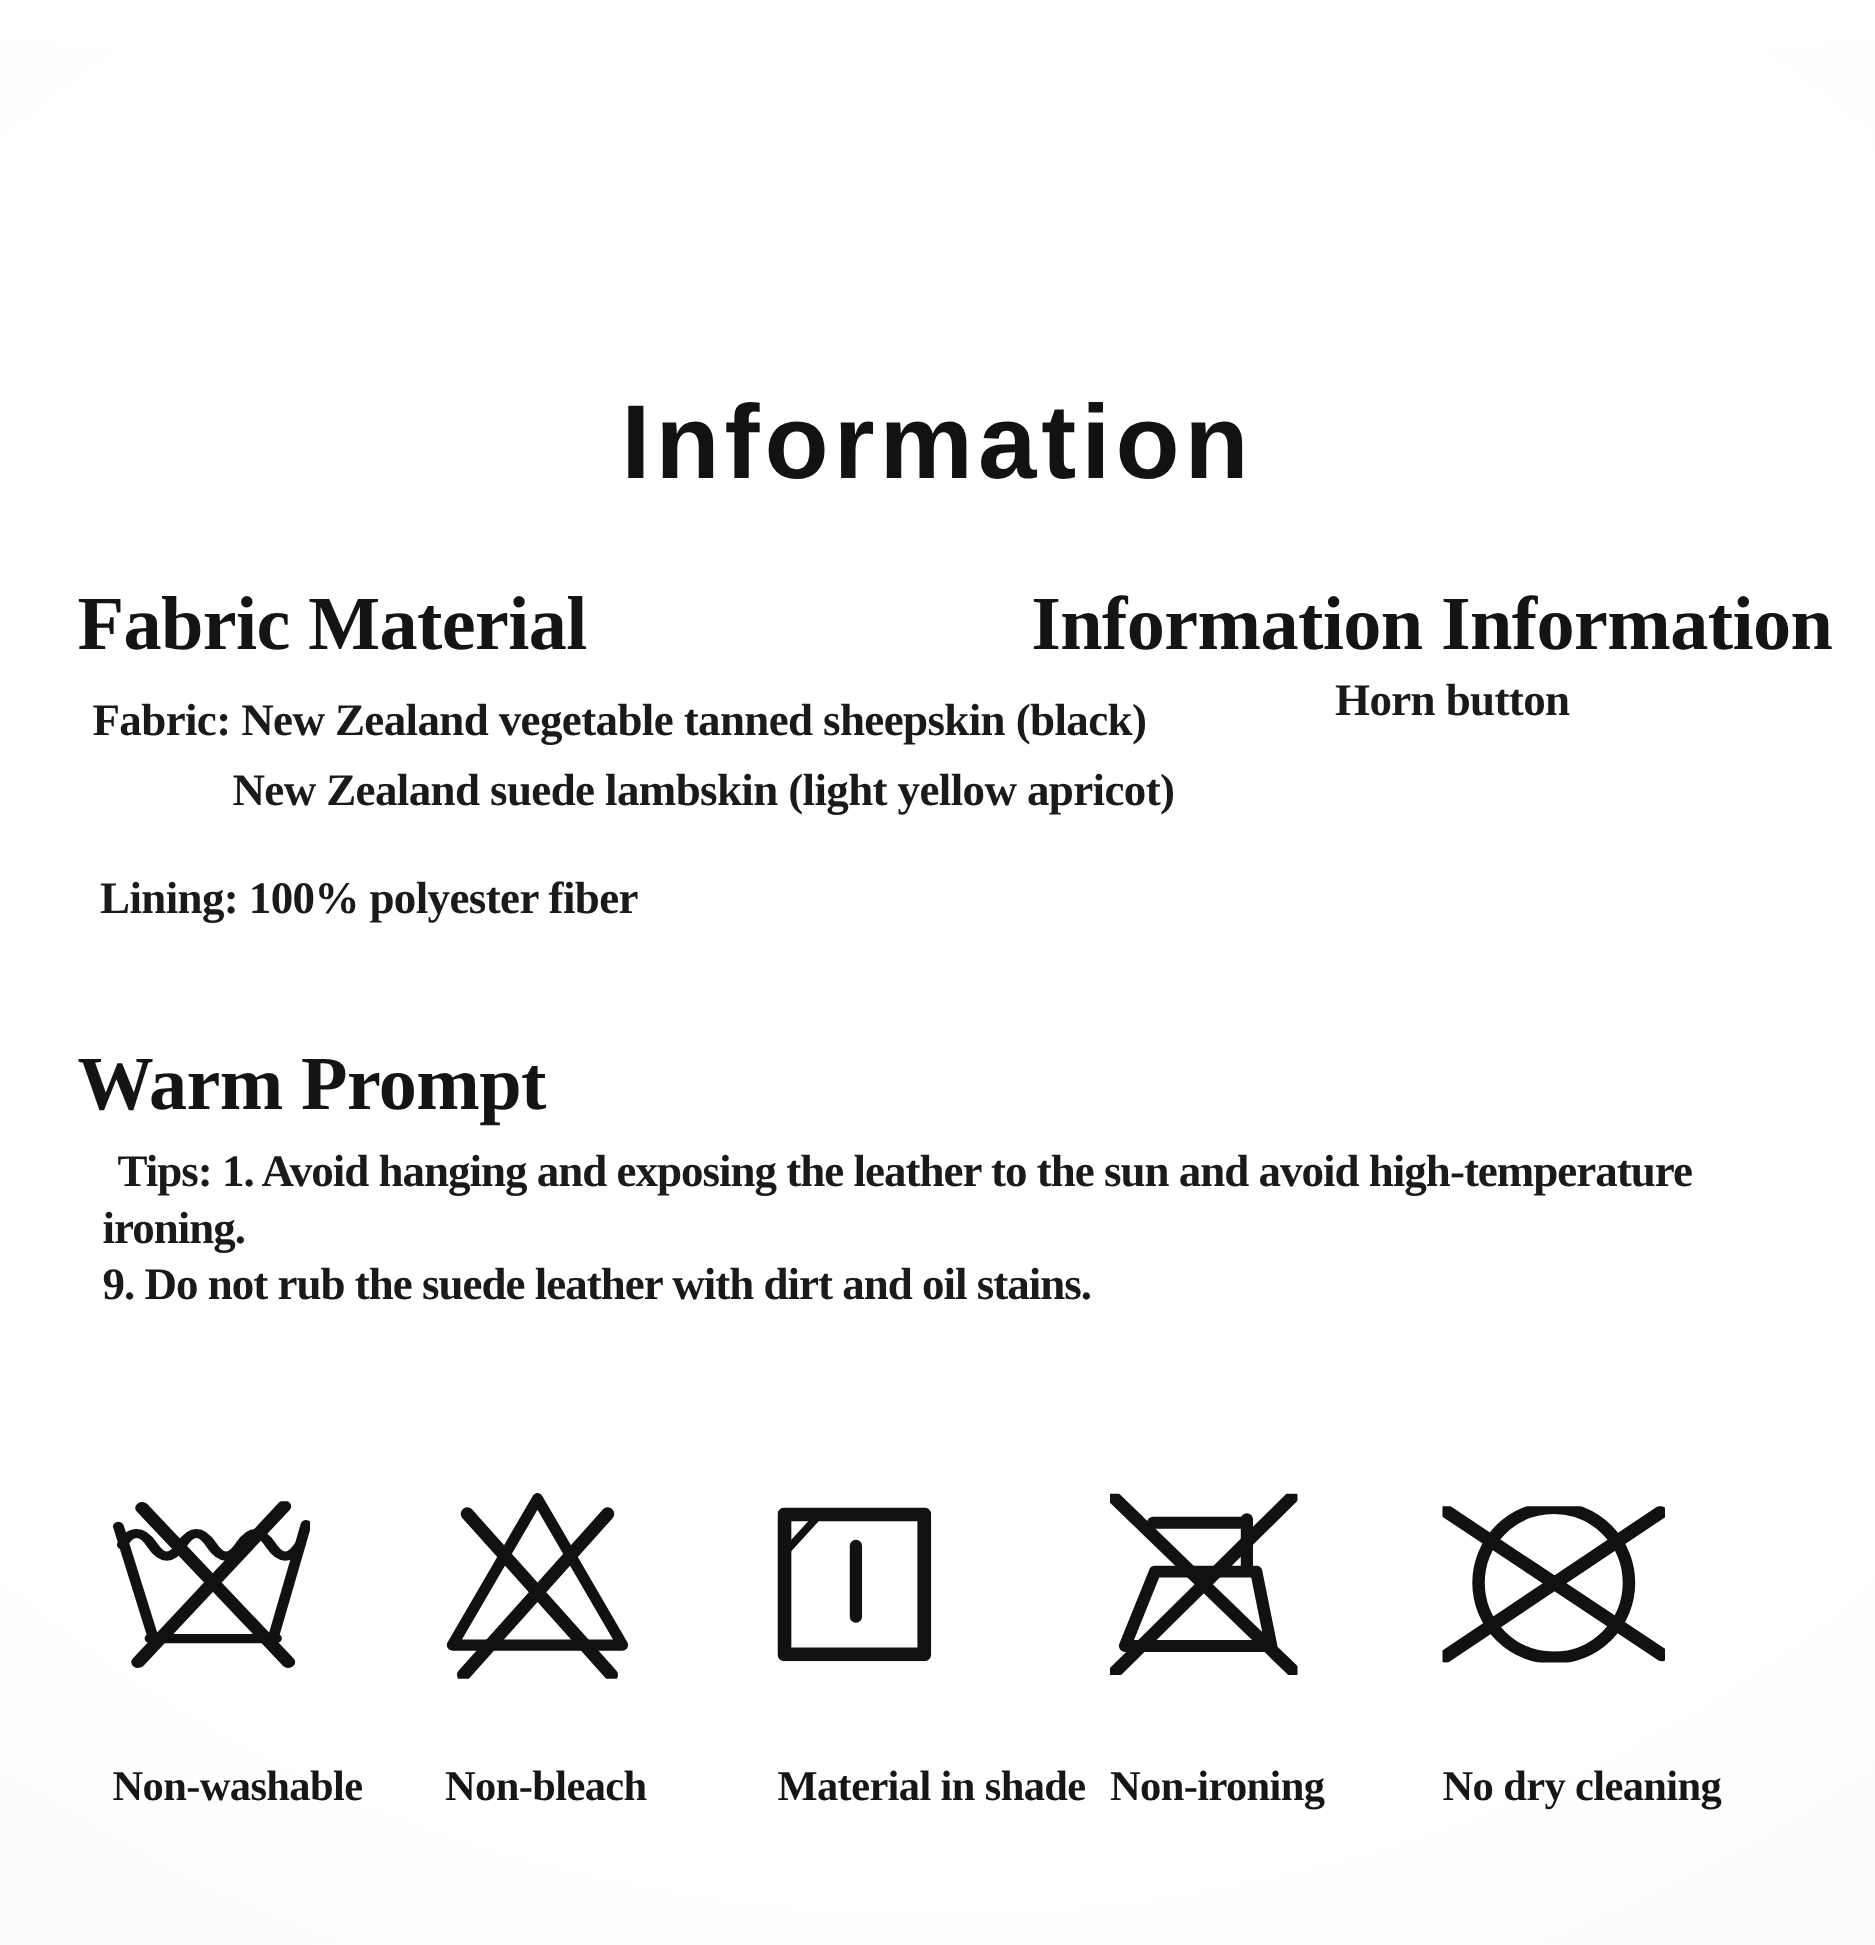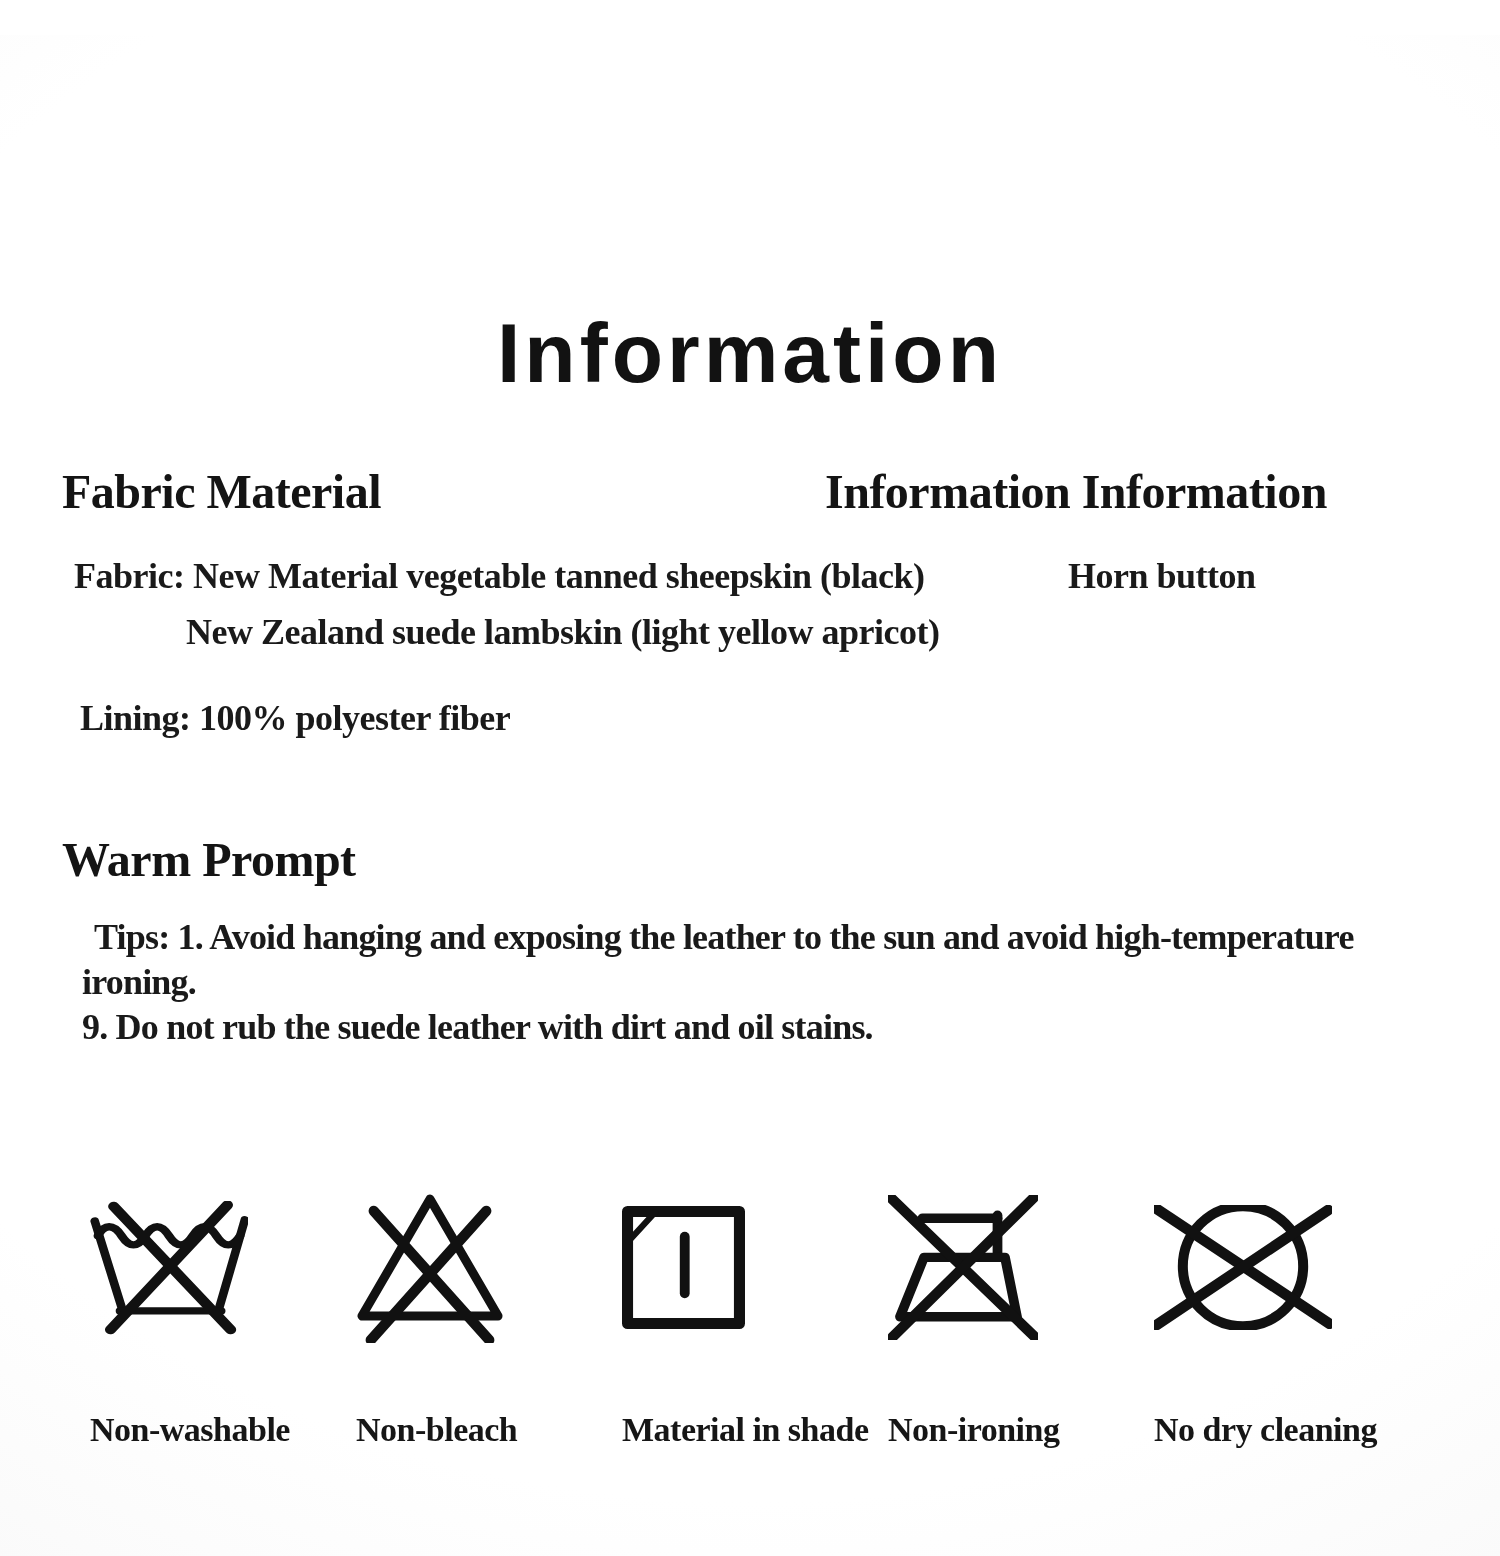--- a/index.html
+++ b/index.html
@@ -14,29 +14,29 @@
   }
   .abs{position:absolute;line-height:1.1;white-space:nowrap;}
   .page-title{
     left:0;right:0;top:272px;
     text-align:center;
     font-family:"Liberation Sans","DejaVu Sans",sans-serif;
     font-weight:700;font-size:84px;letter-spacing:4px;
     color:#121212;
   }
   .section-heading{
-    font-weight:700;font-size:48px;letter-spacing:-0.5px;color:#141414;text-align:right;
+    font-weight:700;font-size:61px;letter-spacing:-0.5px;color:#141414;text-align:right;
   }
   .body-text{
     font-weight:700;font-size:36px;letter-spacing:-0.5px;color:#1a1a1a;
   }
   .h-fabric{left:62px;top:431px;}
   .h-acc{left:825px;top:431px;}
   .fabric-1{left:74px;top:522px;}
-  .horn{left:1068px;top:522px;}
+  .horn{left:1068px;top:506px;}
   .fabric-2{left:186px;top:578px;}
   .lining{left:80px;top:664px;}
   .h-warm{left:62px;top:799px;}
   .tips{
     position:absolute;left:82px;top:880px;width:1380px;
     font-weight:700;font-size:36px;letter-spacing:-0.8px;
     line-height:45px;color:#1a1a1a;
   }
   .tip{margin:0;}
   .tip:first-child{text-indent:12px;}
@@ -57,21 +57,21 @@
 </head>
 <body>
 
 <div class="page">
 
   <div class="abs page-title">Information</div>
 
   <div class="abs section-heading h-fabric">Fabric Material</div>
   <div class="abs section-heading h-acc">Information Information</div>
 
-  <div class="abs body-text fabric-1">Fabric: New Material vegetable tanned sheepskin (black)</div>
+  <div class="abs body-text fabric-1">Fabric: New Zealand vegetable tanned sheepskin (black)</div>
   <div class="abs body-text horn">Horn button</div>
   <div class="abs body-text fabric-2">New Zealand suede lambskin (light yellow apricot)</div>
   <div class="abs body-text lining">Lining: 100% polyester fiber</div>
 
   <div class="abs section-heading h-warm">Warm Prompt</div>
 
   <div class="tips">
     <p class="tip">Tips: 1. Avoid hanging and exposing the leather to the sun and avoid high-temperature ironing.</p>
     <p class="tip">9. Do not rub the suede leather with dirt and oil stains.</p>
   </div>

